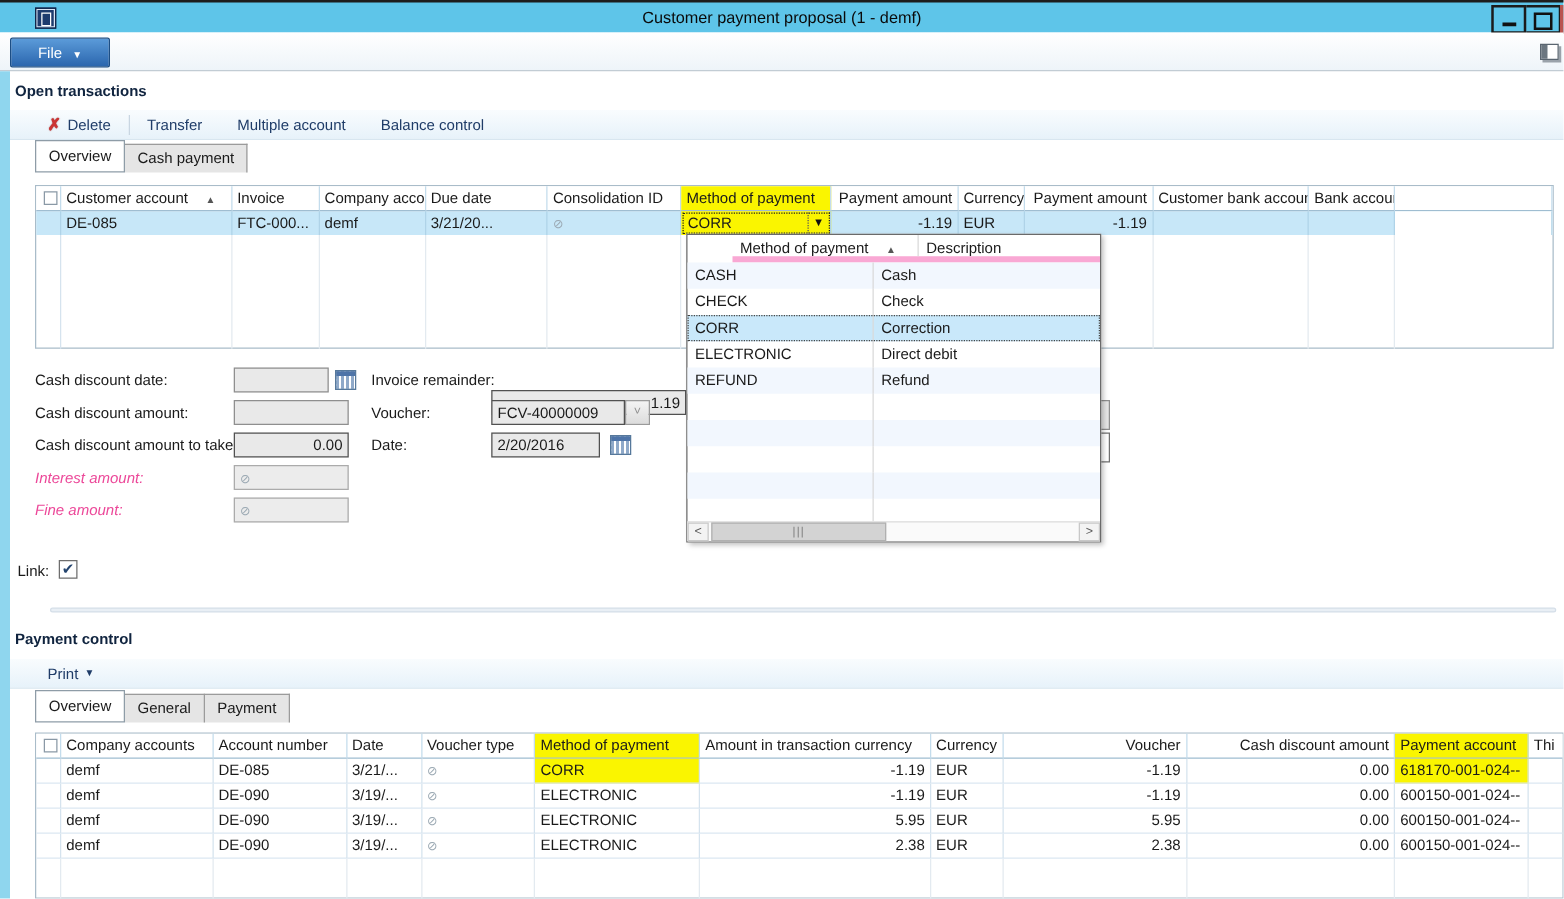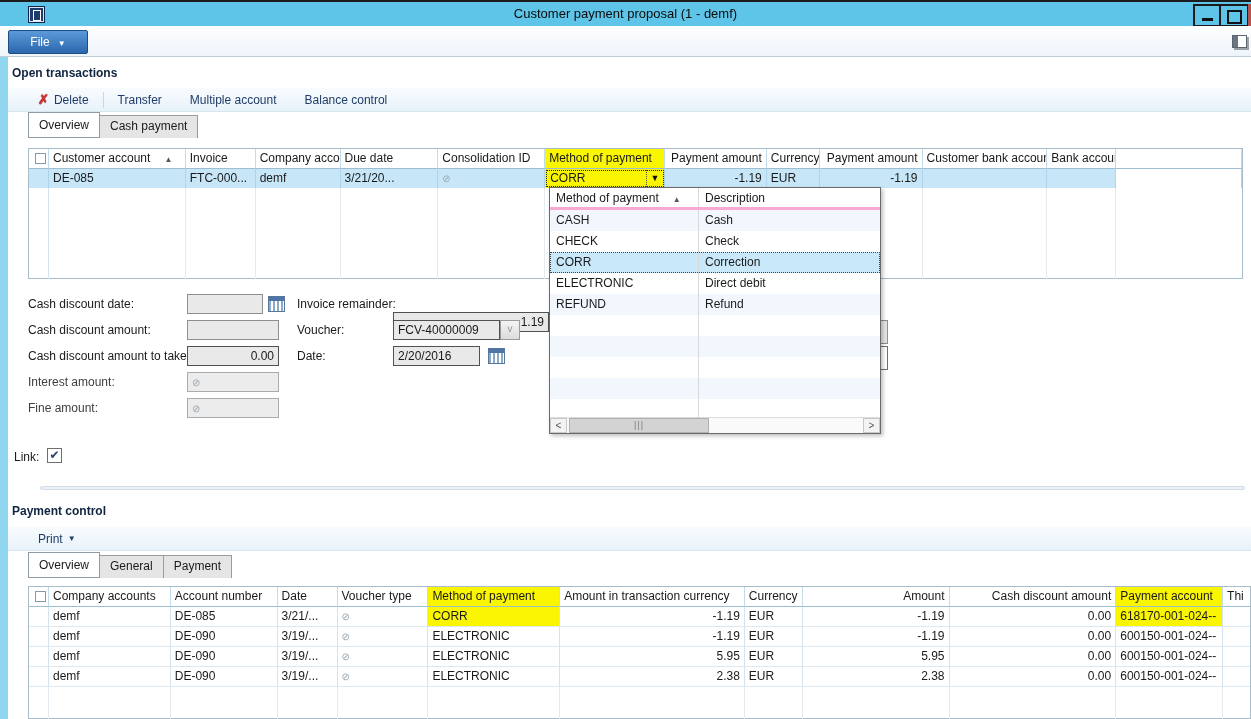--- a/index.html
+++ b/index.html
@@ -97,21 +97,21 @@
   .novalue { color:#9aa8b2; font-size:10px; }
   
   .combo-cell { position:relative; padding:0 !important; outline:1px dotted #222; outline-offset:-2px; }
   .combo-cell .val { position:absolute; left:5px; top:0; line-height:18px; }
   .combo-btn {
     position:absolute; right:1px; top:1px; bottom:1px; width:17px;
     border-left:1px dotted #555; text-align:center; line-height:16px; font-size:9px; color:#111;
   }
   
   .flabel { position:absolute; line-height:20px; }
-  .flabel.dis { color:#404040; }
+  .flabel.dis { color:#ec4899;font-style:italic; }
   .field {
     position:absolute; height:20px; background:#e9e9e9; border:1px solid #8f8f8f;
     line-height:18px; padding:0 4px; white-space:nowrap; overflow:hidden;
   }
   .field.dark { border-color:#515151; }
   .field.dis { border-color:#ababab; background:#ececec; }
   .cal-icon {
     position:absolute; width:17px; height:16px; background:
       linear-gradient(#4e74a8 0 4px, transparent 4px),
       repeating-linear-gradient(90deg,#8fa9c9 0 2px,#fff 2px 4px),
@@ -128,21 +128,21 @@
   }
   .splitter { position:absolute; left:40px; top:486px; width:1205px; height:4px; background:#e9eff5; border:1px solid #d4dee8; border-radius:2px; }
   
   .dropdown {
     position:absolute; left:549px; top:187px; width:332px; height:247px;
     background:#fff; border:1px solid #6a6a6a; z-index:10; box-shadow:2px 2px 4px rgba(0,0,0,.25);
   }
   .dd-row { display:flex; height:21px; line-height:20px; }
   .dd-row .dc1 { width:149px; padding:0 6px; border-right:1px solid #d9d9d9; overflow:hidden; white-space:nowrap; }
   .dd-row .dc2 { flex:1; padding:0 6px; overflow:hidden; white-space:nowrap; }
-  .dd-row.hdr { height:22px; border-bottom:3px solid #f9a8d4; }
+  .dd-row.hdr { height:22px; border-bottom:5px solid #f9a8d4;margin-left:36px; }
   .dd-row.alt { background:#f2f7fe; }
   .dd-row.sel { background:#c9e8fa; outline:1px dotted #444; outline-offset:-1px; }
   .dd-scroll { position:absolute; left:0; bottom:0; width:330px; height:16px; display:flex; border-top:1px solid #dcdcdc; background:#fafafa; }
   .sb-btn { width:17px; height:15px; background:#f3f3f3; border:1px solid #c8c8c8; text-align:center; line-height:13px; font-size:10px; color:#555; }
   .sb-track { flex:1; position:relative; }
   .sb-thumb { position:absolute; left:2px; top:0; width:140px; height:15px; background:#d3d3d3; border:1px solid #b0b0b0; text-align:center; line-height:13px; font-size:9px; color:#7d7d7d; letter-spacing:1px; }
   .peek { position:absolute; width:9px; z-index:5; }
   .peek.a { left:879px; top:320px; height:24px; background:#e6e6e6; border:1px solid #8f8f8f; }
   .peek.b { left:879px; top:346px; height:24px; background:#fff; border:1px solid #707070; }
 </style>
@@ -294,21 +294,21 @@
   <div class="grid g2" style="left:28px; top:586px; width:1223px; height:133px;">
     <div class="g-header">
       <div class="gc" style="width:20px"><span class="cb"></span></div>
       <div class="gc" style="width:122px">Company accounts</div>
       <div class="gc" style="width:107px">Account number</div>
       <div class="gc" style="width:60px">Date</div>
       <div class="gc" style="width:91px">Voucher type</div>
       <div class="gc hl" style="width:132px">Method of payment</div>
       <div class="gc" style="width:185px">Amount in transaction currency</div>
       <div class="gc" style="width:58px">Currency</div>
-      <div class="gc right" style="width:147px">Amount</div>
+      <div class="gc right" style="width:147px">Voucher</div>
       <div class="gc right" style="width:167px">Cash discount amount</div>
       <div class="gc hl" style="width:107px">Payment account</div>
       <div class="gc" style="width:27px;border-right:none">Thi</div>
     </div>
 
     <div class="g-row">
       <div class="gc" style="width:20px"></div>
       <div class="gc" style="width:122px">demf</div>
       <div class="gc" style="width:107px">DE-085</div>
       <div class="gc" style="width:60px">3/21/...</div>

